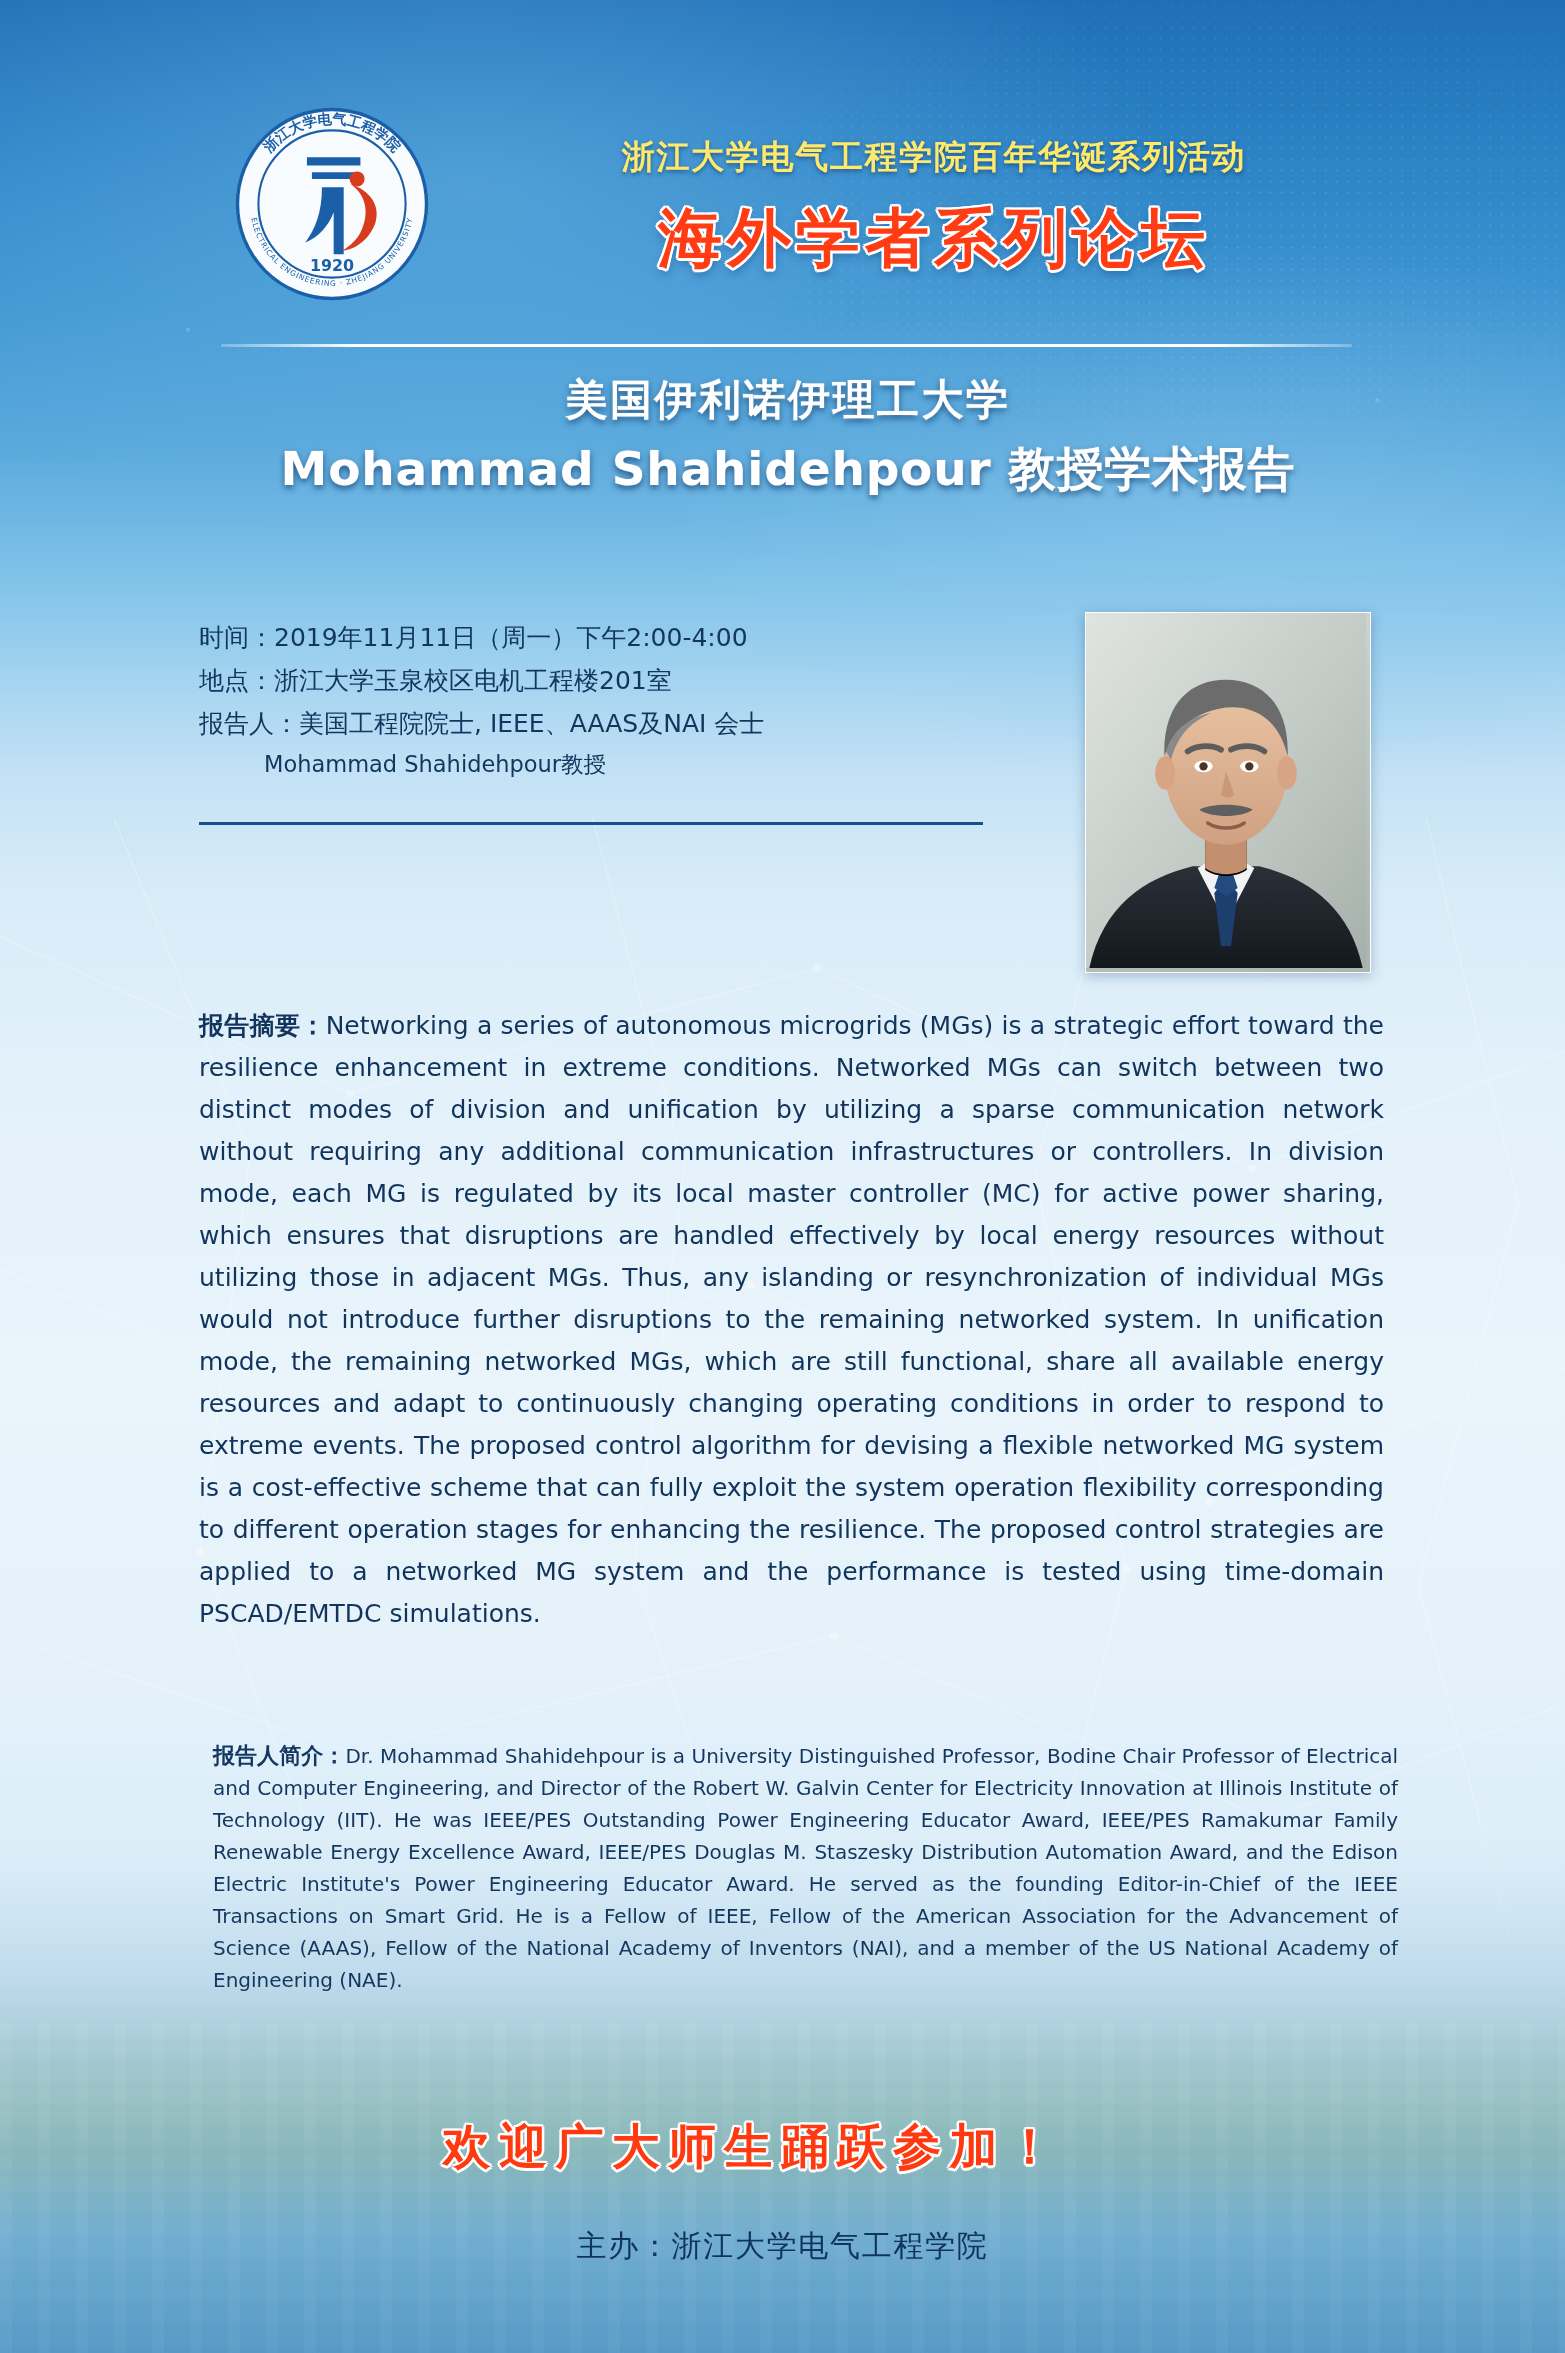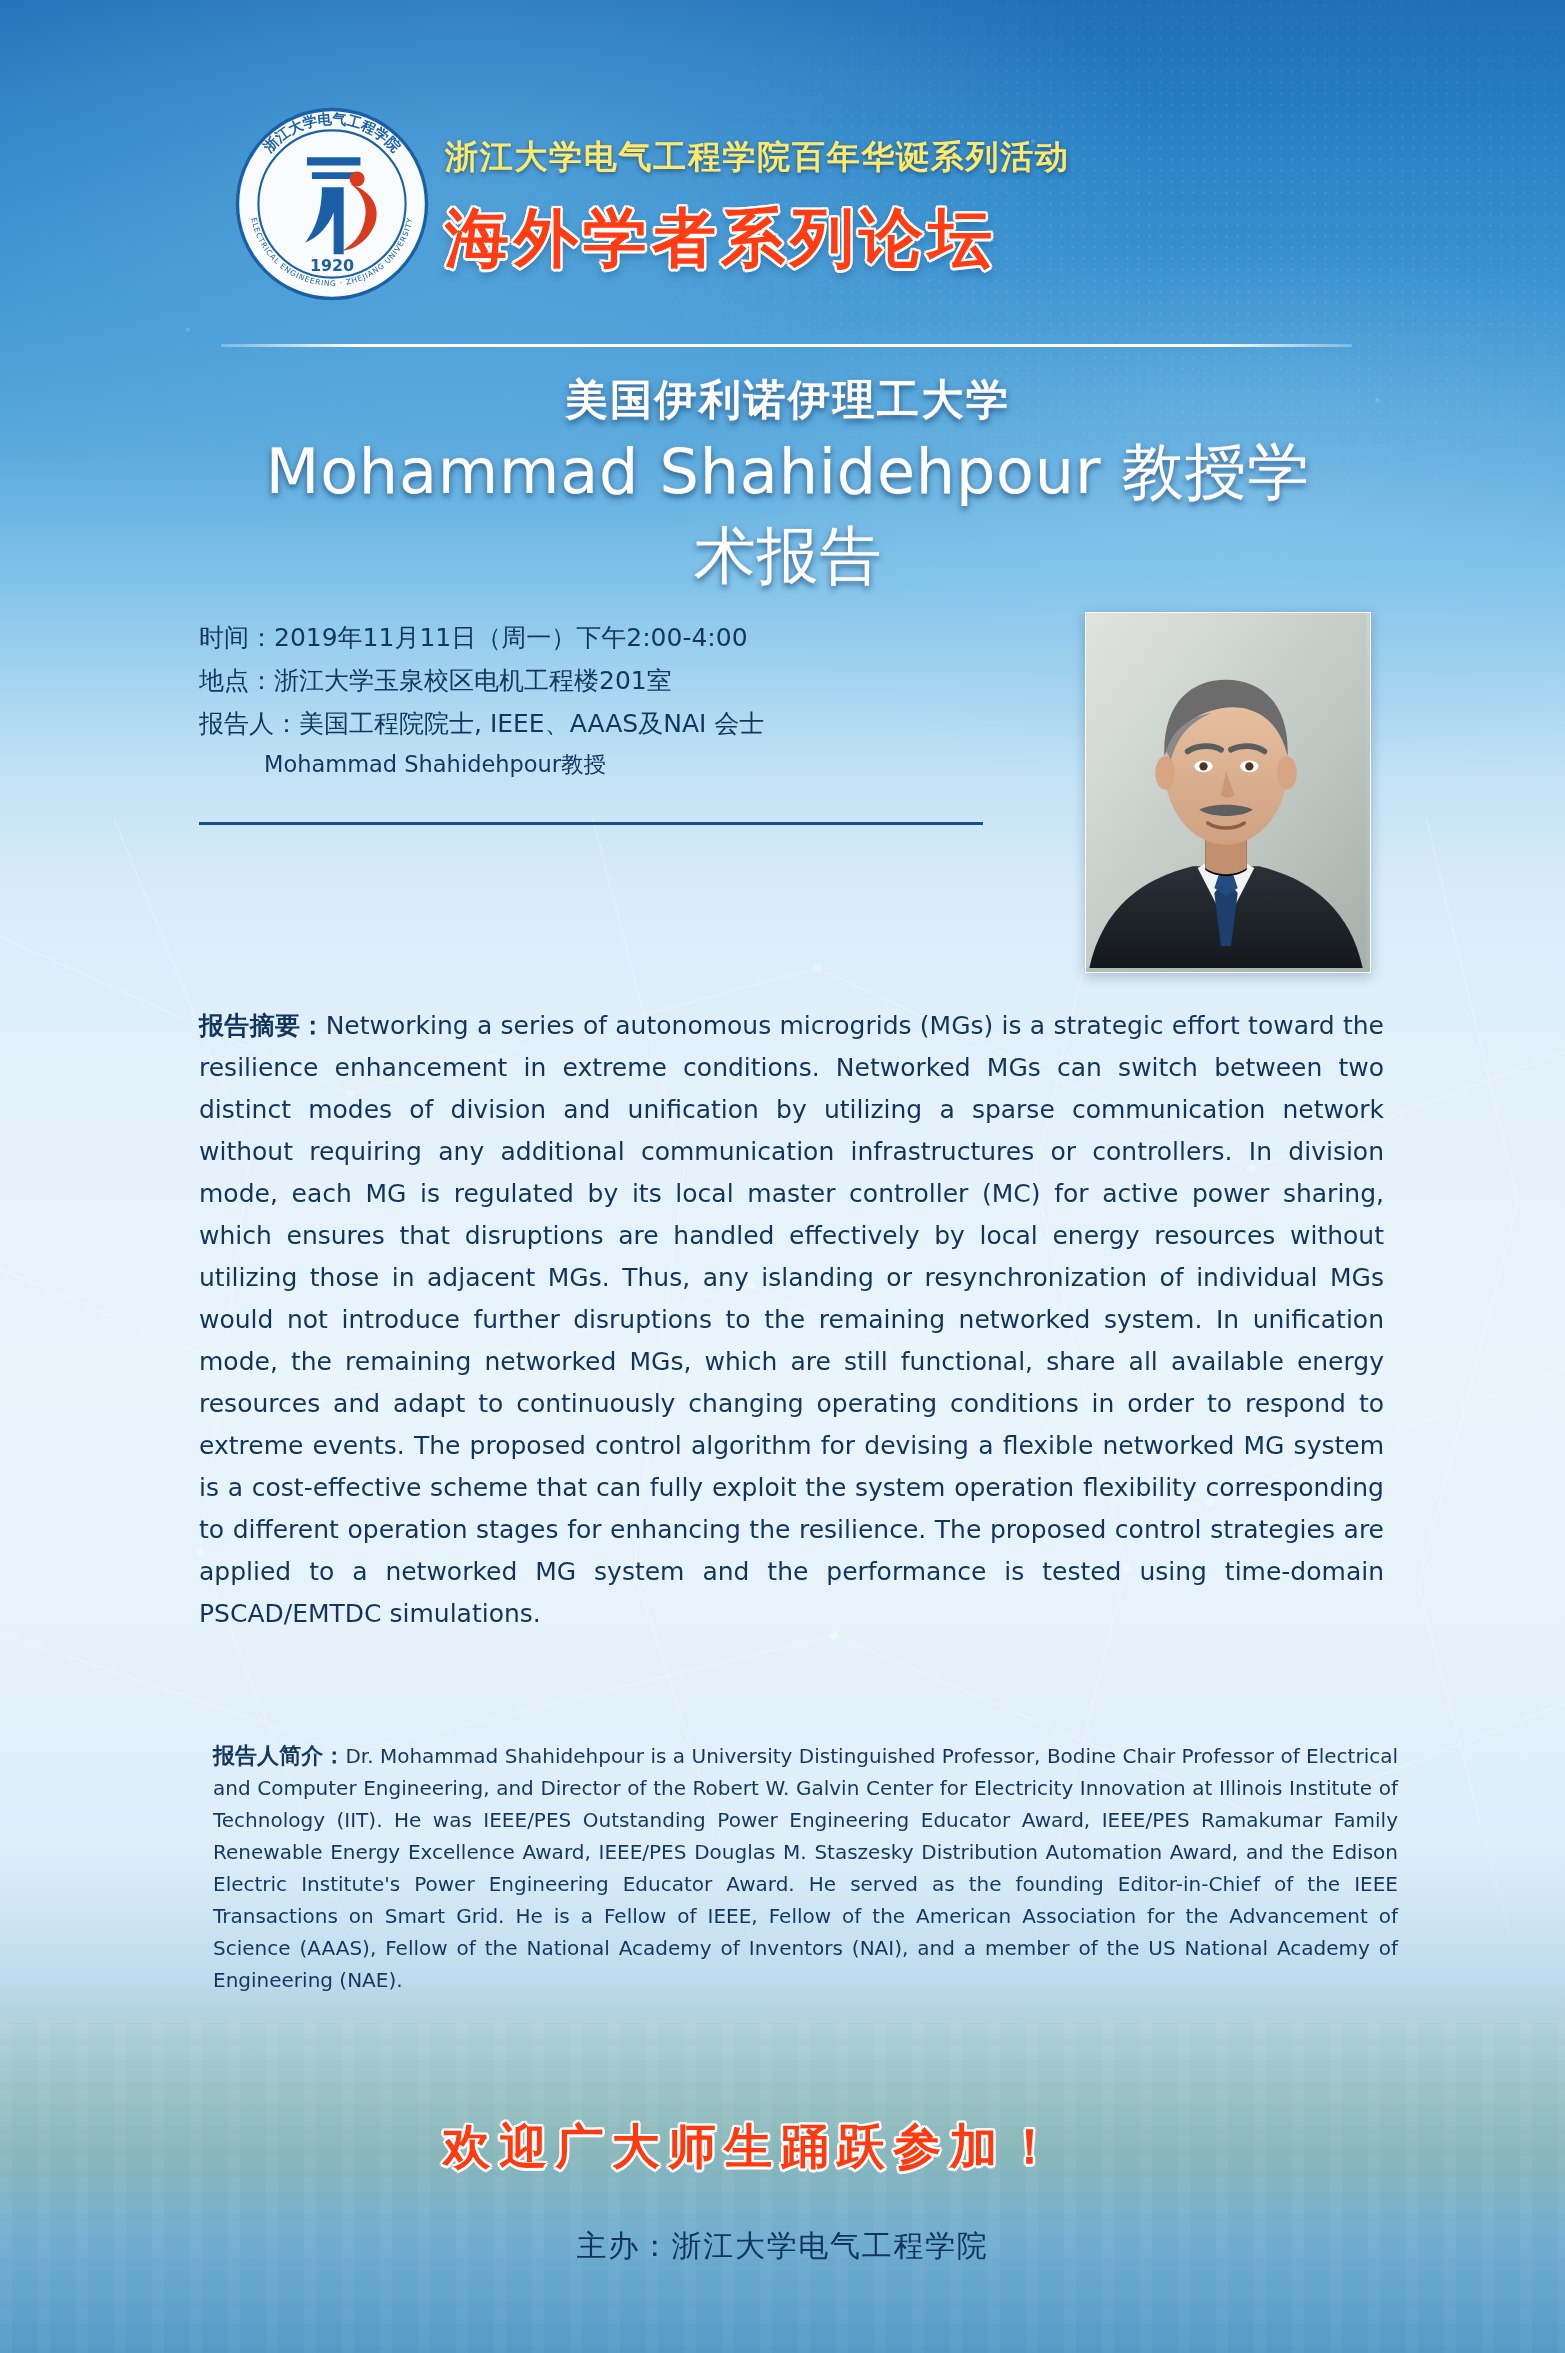--- a/index.html
+++ b/index.html
@@ -93,23 +93,23 @@
   }
   .logo {
     position: absolute;
     left: 235px; top: 107px;
     width: 194px; height: 194px;
   }
   .logo svg { display: block; }
 
   .header-titles {
     position: absolute;
-    left: 445px; top: 135px;
+    left: 467px; top: 135px;
     width: 934px;
-    text-align: left;
+    text-align: center;
   }
   .h-line1 {
     font-size: 33px;
     font-weight: bold;
     color: #ffe96a;
     letter-spacing: 1.7px;
     text-shadow: 0 1.7px 4.2px rgba(0,40,90,0.55);
     font-family: "DejaVu Sans", "Liberation Sans", sans-serif;
   }
   .h-line2 {
@@ -140,23 +140,23 @@
     color: #ffffff;
     font-family: "DejaVu Sans", "Liberation Sans", sans-serif;
   }
   .sub-l1 {
     font-size: 42px;
     font-weight: bold;
     letter-spacing: 2.5px;
     text-shadow: 0 2.5px 6.7px rgba(10,55,105,0.75), 0 0 1.7px rgba(255,255,255,0.6);
   }
   .sub-l2 {
-    margin-top: 2px;
-    font-size: 62px;
-    font-weight: normal;
+    margin-top: 10px;
+    font-size: 47px;
+    font-weight: bold;
     letter-spacing: 0.8px;
     text-shadow: 0 2.5px 6.7px rgba(10,55,105,0.75), 0 0 1.7px rgba(255,255,255,0.6);
   }
 
   
   .info {
     position: absolute;
     left: 199px; top: 616px;
     width: 876px;
     color: #0d2f55;

